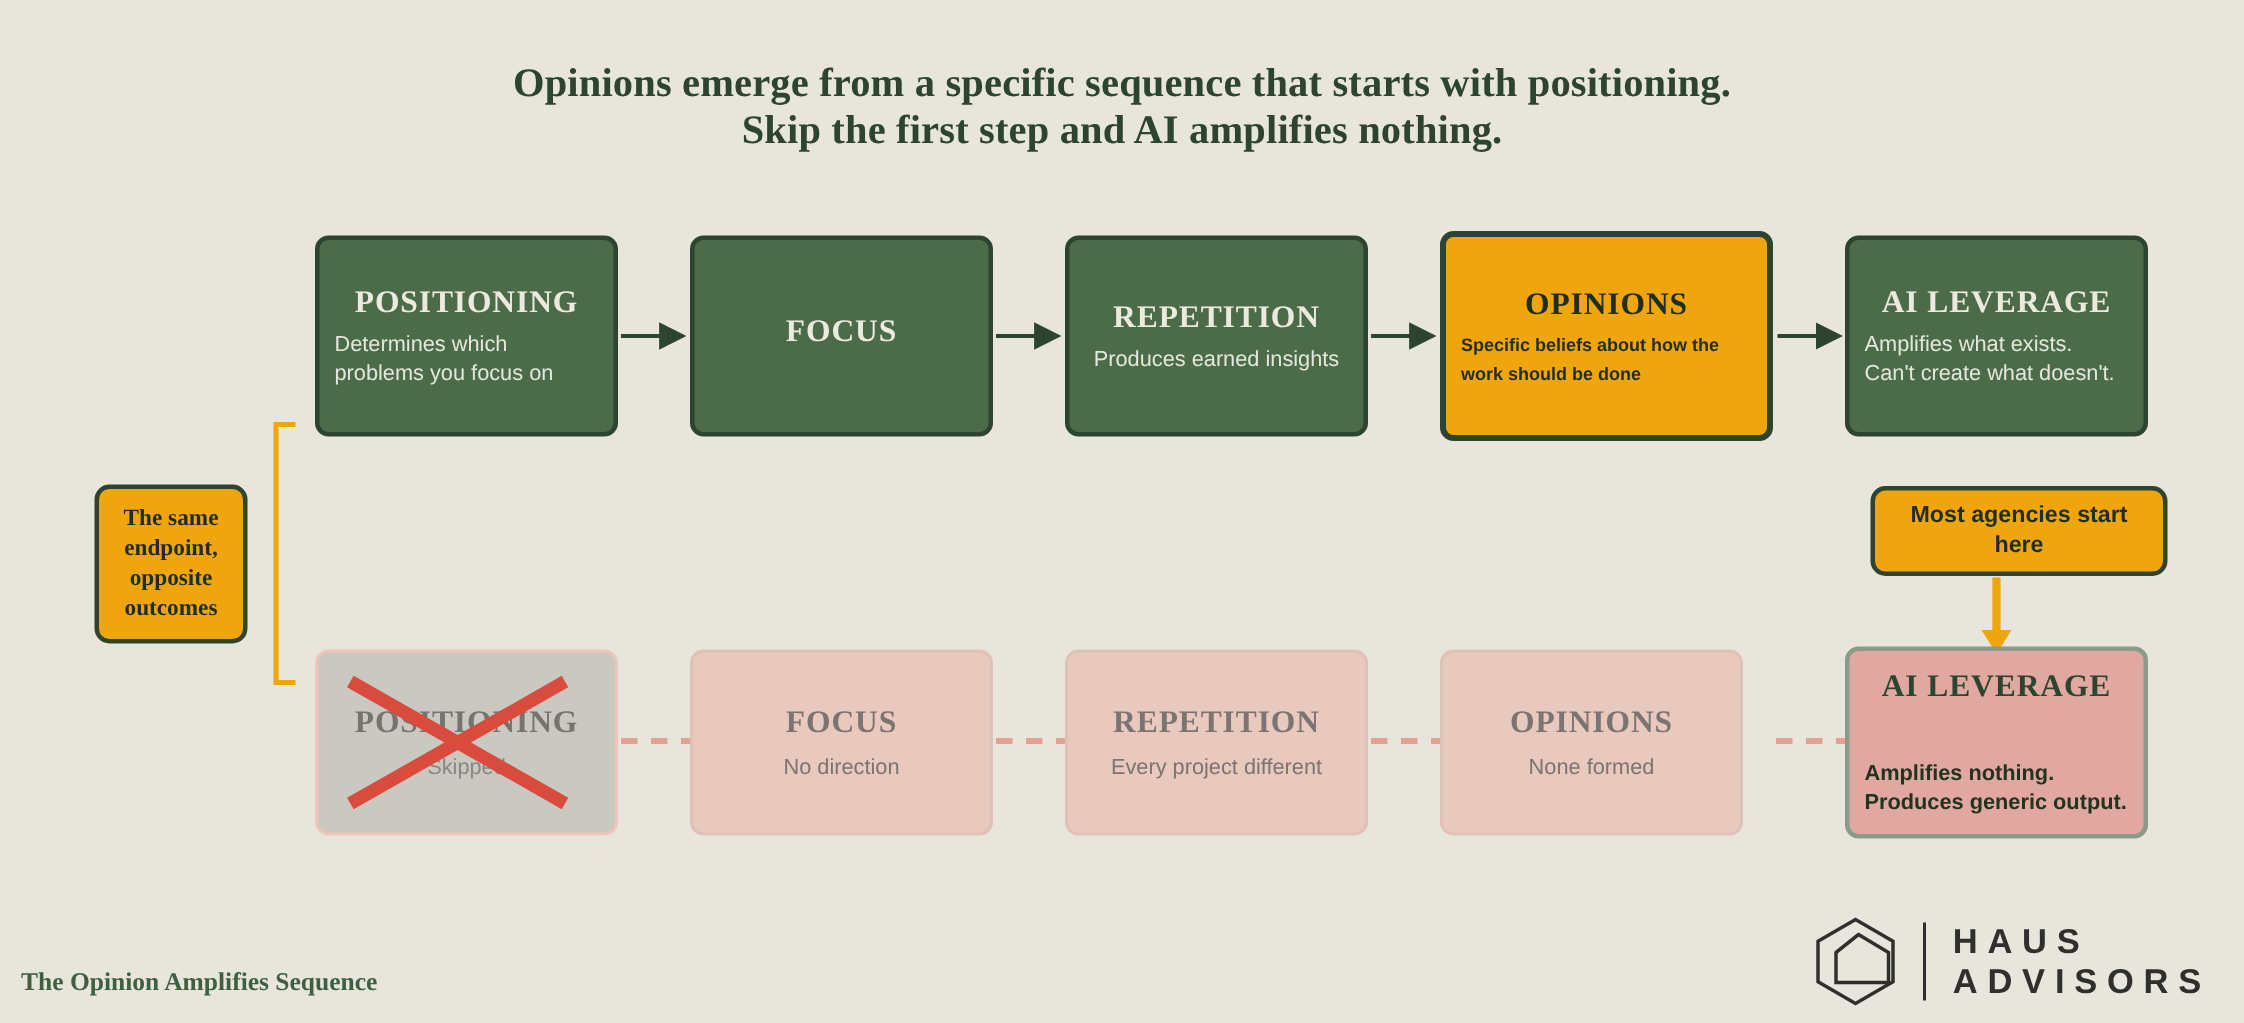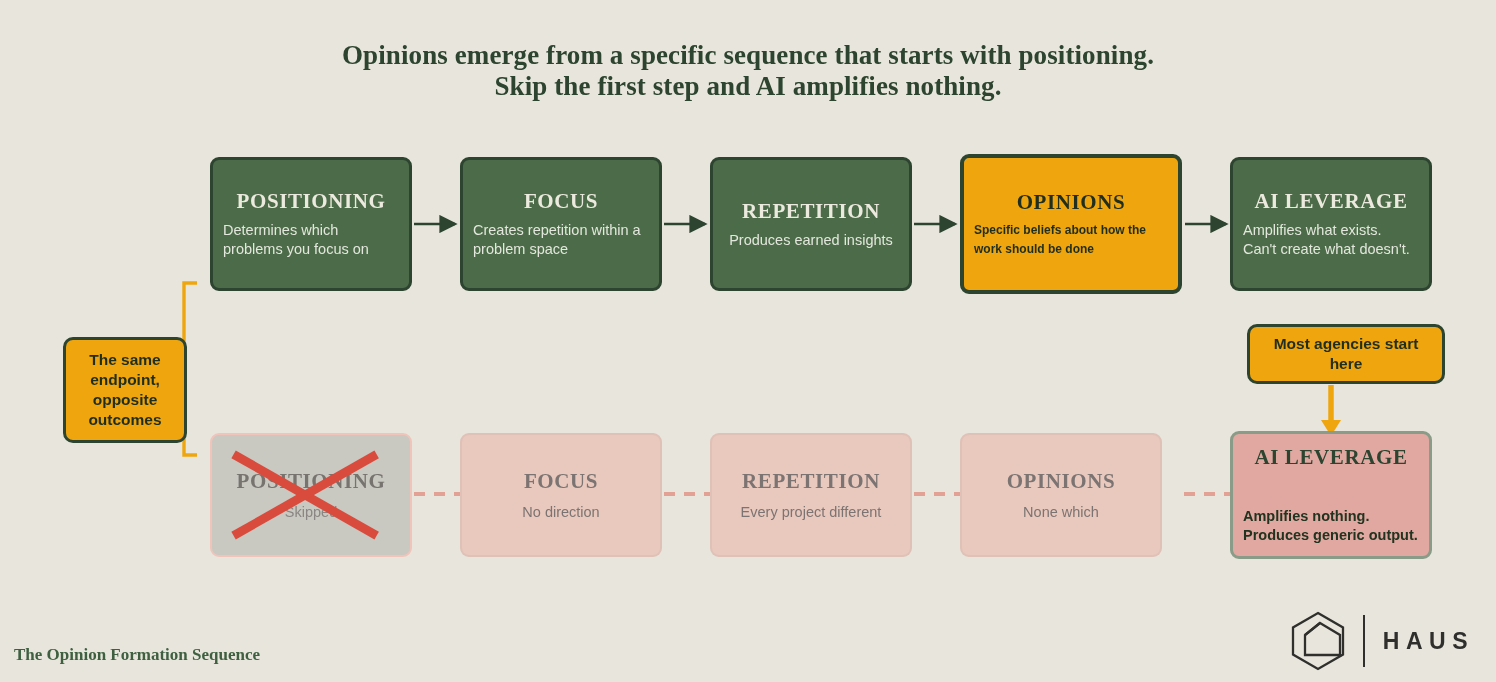--- a/index.html
+++ b/index.html
@@ -163,23 +163,24 @@
     text-align: center;
     color: #1f2e1e;
     font-weight: bold;
     font-family: "Liberation Sans", sans-serif;
     font-size: 15.5px;
     line-height: 20px;
     padding: 6px 10px;
   }
   #callout-left {
     left: 63px;
-    top: 337px;
-    width: 124px;
+    top: 323px;
+    width: 102px;
     height: 106px;
+    font-family: Liberation Serif, serif;
   }
   #callout-right {
     left: 1247px;
     top: 324px;
     width: 198px;
     height: 60px;
   }
 
   
   #connectors {
@@ -269,21 +270,20 @@
       <path d="M1321,420 L1341,420 L1331,436 z" fill="#efa50e"></path>
     </g>
   </svg>
 
   <div class="node top-node" style="left:210px;">
     <div class="n-title">POSITIONING</div>
     <div class="n-desc">Determines which problems you focus on</div>
   </div>
   <div class="node top-node" style="left:460px;">
     <div class="n-title">FOCUS</div>
-    <div class="n-desc">Creates repetition within a problem space</div>
   </div>
   <div class="node top-node" style="left:710px;">
     <div class="n-title">REPETITION</div>
     <div class="n-desc">Produces earned insights</div>
   </div>
   <div class="node top-node highlight" style="left:960px;">
     <div class="n-title">OPINIONS</div>
     <div class="n-desc">Specific beliefs about how the work should be done</div>
   </div>
   <div class="node top-node" style="left:1230px;">
@@ -302,41 +302,42 @@
   <div class="node bot-node" style="left:460px;">
     <div class="n-title">FOCUS</div>
     <div class="n-desc">No direction</div>
   </div>
   <div class="node bot-node" style="left:710px;">
     <div class="n-title">REPETITION</div>
     <div class="n-desc">Every project different</div>
   </div>
   <div class="node bot-node" style="left:960px;">
     <div class="n-title">OPINIONS</div>
-    <div class="n-desc">None which</div>
+    <div class="n-desc">None formed</div>
   </div>
   <div class="node bot-node final" style="left:1230px;">
     <div class="n-title">AI LEVERAGE</div>
     <div class="n-desc">Amplifies nothing. Produces generic output.</div>
   </div>
 
   <div class="callout" id="callout-left">
     <span>The same endpoint, opposite outcomes</span>
   </div>
   <div class="callout" id="callout-right">
     <span>Most agencies start here</span>
   </div>
 
-  <div class="footer-caption">The Opinion Formation Sequence</div>
+  <div class="footer-caption">The Opinion Amplifies Sequence</div>
 
   <div class="logo">
     <svg width="62" height="62" viewBox="0 0 62 62">
       <polygon points="31,3 56,17.5 56,44.5 31,59 6,44.5 6,17.5" fill="none" stroke="#2f2f2d" stroke-width="2.3"></polygon>
       <polygon points="33,13 53,25 53,45 18,45 18,25" fill="none" stroke="#2f2f2d" stroke-width="2.3"></polygon>
       <line x1="18" y1="25" x2="33" y2="13" stroke="#2f2f2d" stroke-width="2.3"></line>
     </svg>
     <div class="logo-divider"></div>
     <div class="logo-words">
       <span>HAUS</span>
+      <span>ADVISORS</span>
     </div>
   </div>
 
 </div>
 
 </body></html>

